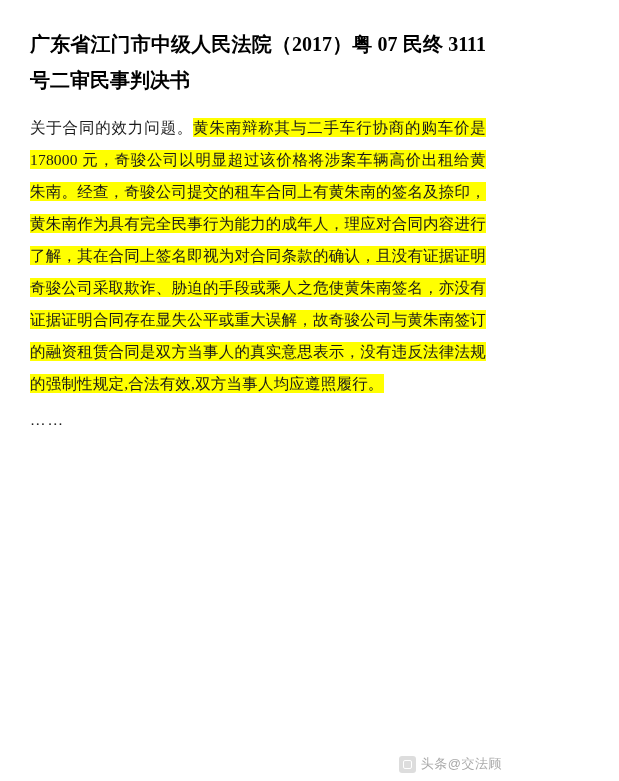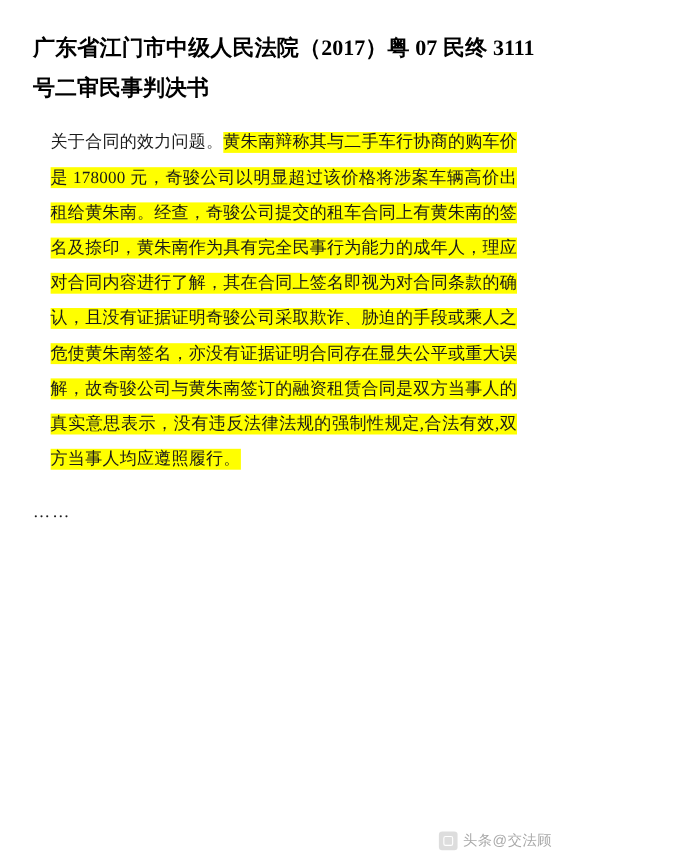--- a/index.html
+++ b/index.html
@@ -30,21 +30,21 @@
     text-align: justify;
     text-align-last: left;
     margin: 0 0 14px 0;
     color: #000000;
   }
   .para {
     font-size: 15.5px;
     line-height: 32px;
     text-align: justify;
     text-align-last: left;
-    margin: 16px;
+    margin: 0;
     color: #1a1a1a;
     letter-spacing: 0.2px;
   }
   .hl {
     background-color: #ffff00;
     padding: 1px 0;
     box-decoration-break: clone;
     -webkit-box-decoration-break: clone;
   }
   .spacer-dots {

